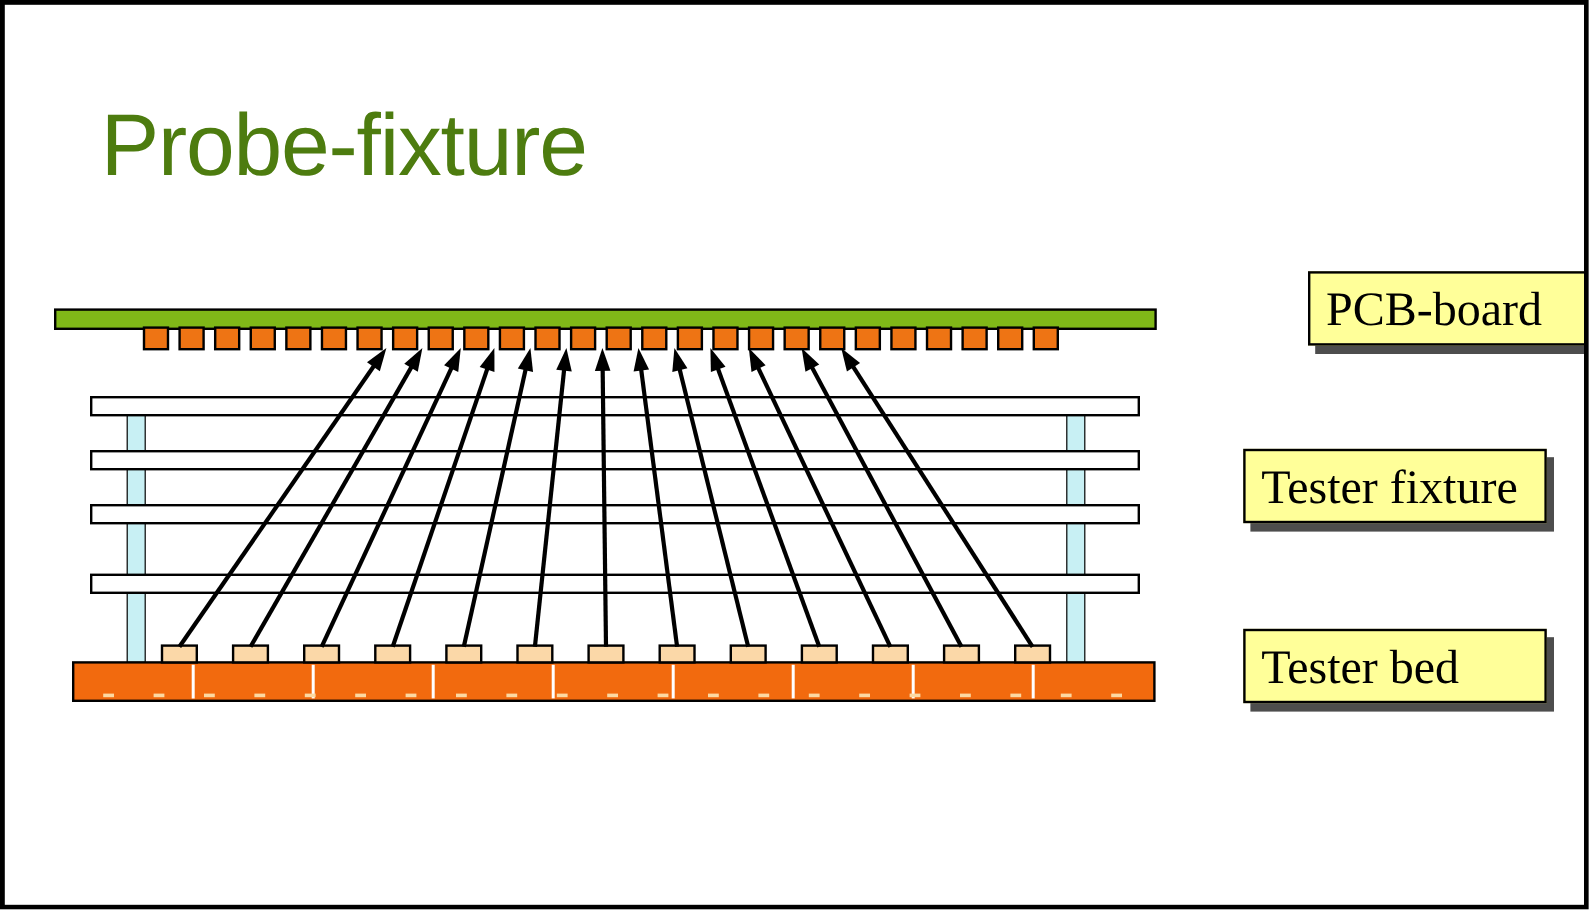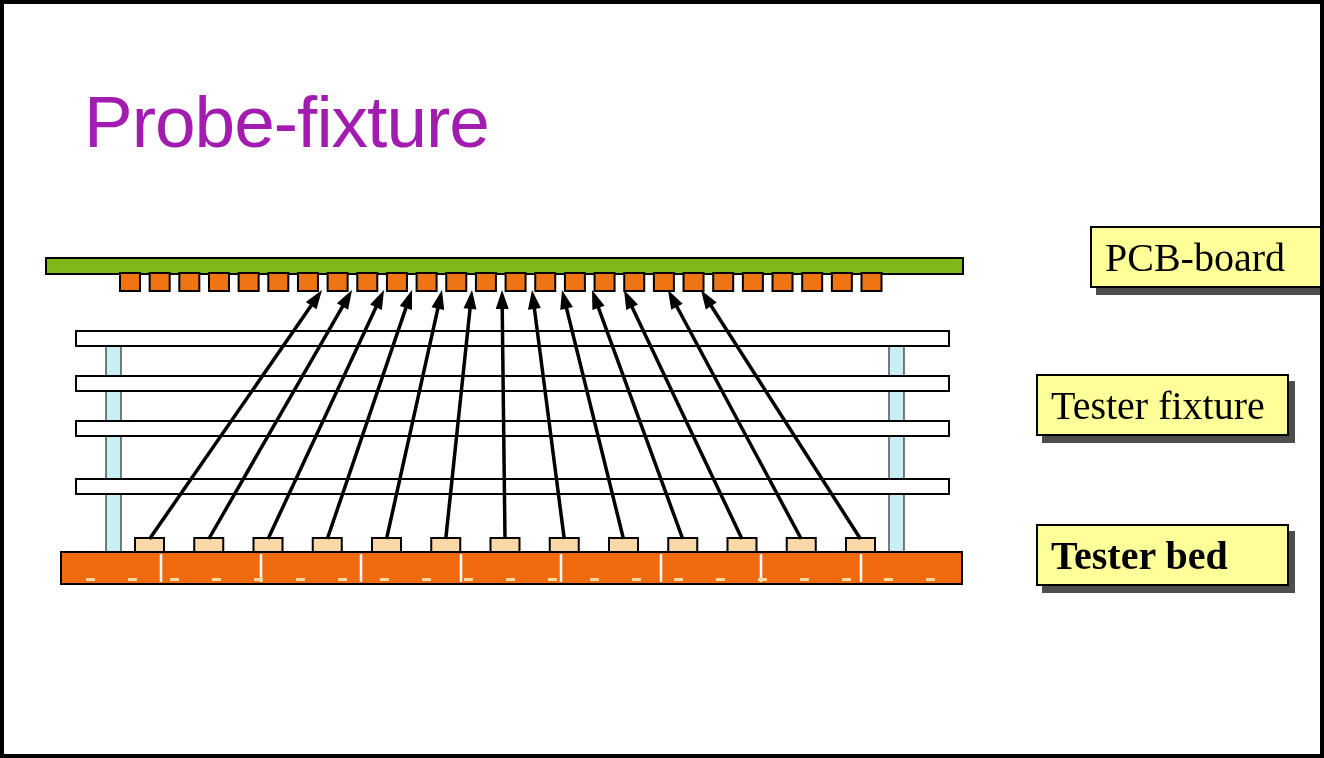--- a/index.html
+++ b/index.html
@@ -13,21 +13,21 @@
     font-family:"Liberation Sans","DejaVu Sans",sans-serif;
   }
   .slide-title{
     position:absolute;
     left:80px;top:80px;
     margin:0;
     font-size:73px;
     font-weight:400;
     line-height:1.05;
     letter-spacing:-1px;
-    color:#a21caf;
+    color:#4d7c0f;
     white-space:nowrap;
   }
   #diagram{position:absolute;left:0;top:0;}
   .label-box{
     position:absolute;
     width:253px;height:62px;
     box-sizing:border-box;
     background:#ffff99;
     border:2px solid #000;
     box-shadow:6px 7px 0 #4d4d4d;
@@ -151,17 +151,17 @@
       <line x1="856.5" y1="535" x2="702.6366205434819" y2="294.79948912430706" stroke="#000000" stroke-width="3.5"></line>
       <polygon fill="#000000" points="697,286 712.7217674291053,298.4930392181055 701.7750345471923,305.505103052102"></polygon>
     </svg>
 
   <div class="label-box" style="left: 1086px; top: 222px;">
     <span>PCB-board</span>
   </div>
   <div class="label-box" style="left: 1032px; top: 370px;">
     <span>Tester fixture</span>
   </div>
-  <div class="label-box" style="left: 1032px; top: 520px; font-weight: bold;">
+  <div class="label-box" style="left: 1032px; top: 520px;">
     <span>Tester bed</span>
   </div>
 
 </div>
 
 </body></html>

